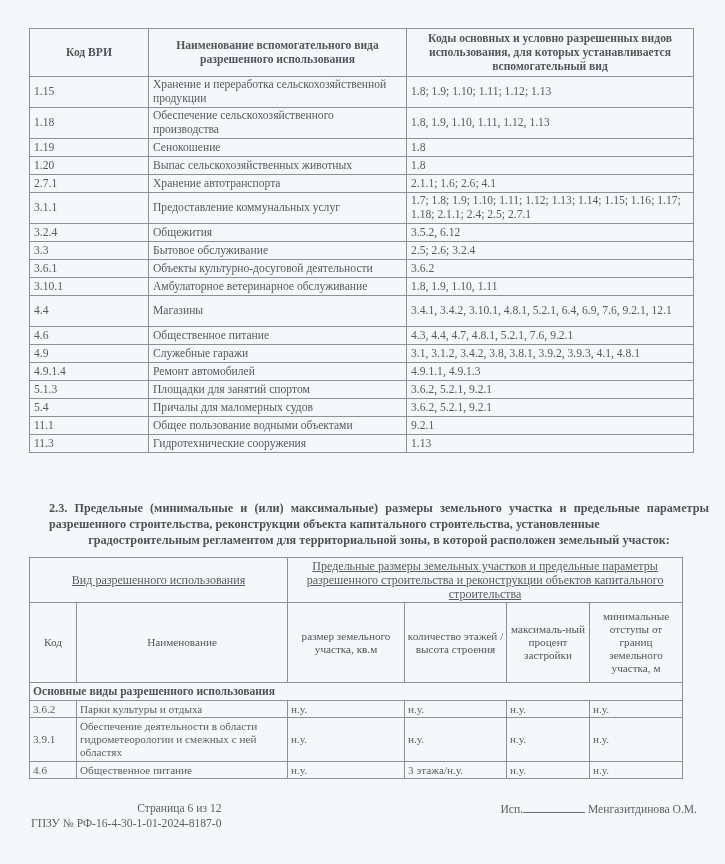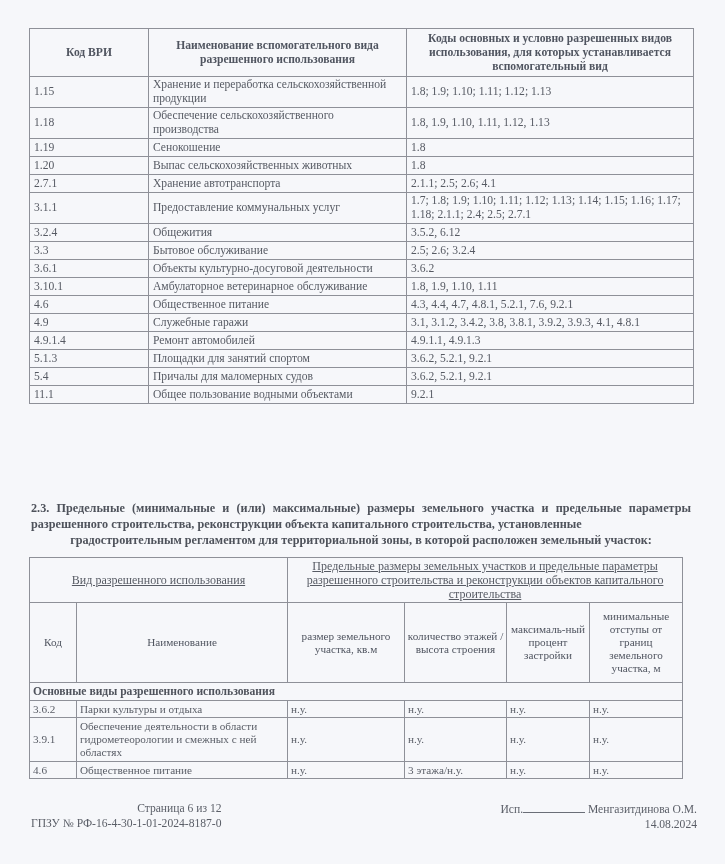--- a/index.html
+++ b/index.html
@@ -20,21 +20,21 @@
     #t1 th {
       font-family: "Liberation Serif", serif; font-weight: bold; color: #505560;
       font-size: 11.6px; line-height: 14px; text-align: center; padding: 2px 4px;
     }
     #t1 td { font-size: 11.6px; line-height: 14px; color: #565a63; }
     #t1 tr.r1 td { height: 17px; }
     #t1 tr.r2 td { height: 30px; }
 
     
     #sec {
-      position: absolute; left: 31px; top: 500px; width: 660px;
+      position: absolute; left: 49px; top: 500px; width: 660px;
       font-size: 12.2px; line-height: 16px; font-weight: bold; color: #4e525b;
       text-align: justify;
     }
     #sec .last { text-align: center; }
 
     
     #t2 { position: absolute; left: 29px; top: 557px; width: 653px; }
     #t2 th {
       font-weight: normal; font-size: 11.2px; line-height: 13px; color: #505560;
       text-align: center; padding: 1px 2px;
@@ -89,21 +89,21 @@
         <td>1.8</td>
       </tr>
       <tr class="r1">
         <td>1.20</td>
         <td>Выпас сельскохозяйственных животных</td>
         <td>1.8</td>
       </tr>
       <tr class="r1">
         <td>2.7.1</td>
         <td>Хранение автотранспорта</td>
-        <td>2.1.1; 2.5; 2.6; 4.1</td>
+        <td>2.1.1; 1.6; 2.6; 4.1</td>
       </tr>
       <tr class="r2">
         <td>3.1.1</td>
         <td>Предоставление коммунальных услуг</td>
         <td>1.7; 1.8; 1.9; 1.10; 1.11; 1.12; 1.13; 1.14; 1.15; 1.16; 1.17; 1.18; 2.1.1; 2.4; 2.5; 2.7.1</td>
       </tr>
       <tr class="r1">
         <td>3.2.4</td>
         <td>Общежития</td>
         <td>3.5.2, 6.12</td>
@@ -116,20 +116,25 @@
       <tr class="r1">
         <td>3.6.1</td>
         <td>Объекты культурно-досуговой деятельности</td>
         <td>3.6.2</td>
       </tr>
       <tr class="r1">
         <td>3.10.1</td>
         <td>Амбулаторное ветеринарное обслуживание</td>
         <td>1.8, 1.9, 1.10, 1.11</td>
       </tr>
+      <tr class="r2">
+        <td>4.4</td>
+        <td>Магазины</td>
+        <td>3.4.1, 3.4.2, 3.10.1, 4.8.1, 5.2.1, 6.4, 6.9, 7.6, 9.2.1, 12.1</td>
+      </tr>
       <tr class="r1">
         <td>4.6</td>
         <td>Общественное питание</td>
         <td>4.3, 4.4, 4.7, 4.8.1, 5.2.1, 7.6, 9.2.1</td>
       </tr>
       <tr class="r1">
         <td>4.9</td>
         <td>Служебные гаражи</td>
         <td>3.1, 3.1.2, 3.4.2, 3.8, 3.8.1, 3.9.2, 3.9.3, 4.1, 4.8.1</td>
       </tr>
@@ -145,20 +150,25 @@
       </tr>
       <tr class="r1">
         <td>5.4</td>
         <td>Причалы для маломерных судов</td>
         <td>3.6.2, 5.2.1, 9.2.1</td>
       </tr>
       <tr class="r1">
         <td>11.1</td>
         <td>Общее пользование водными объектами</td>
         <td>9.2.1</td>
+      </tr>
+      <tr class="r1">
+        <td>11.3</td>
+        <td>Гидротехнические сооружения</td>
+        <td>1.13</td>
       </tr>
     </tbody>
   </table>
 
   <div id="sec">
     <div>2.3. Предельные (минимальные и (или) максимальные) размеры земельного участка и предельные параметры разрешенного строительства, реконструкции объекта капитального строительства, установленные</div>
     <div class="last">градостроительным регламентом для территориальной зоны, в которой расположен земельный участок:</div>
   </div>
 
   <table id="t2">
@@ -218,16 +228,15 @@
   <div id="footer-left">
     <div>Страница 6 из 12</div>
     <div>ГПЗУ № РФ-16-4-30-1-01-2024-8187-0</div>
   </div>
 
   <div id="footer-right">
     <div>
       <span>Исп.</span><span class="sigline"></span>
       <span>Менгазитдинова О.М.</span>
     </div>
-    <div>14.08.2024</div>
   </div>
 
 </div>
 
 </body></html>

